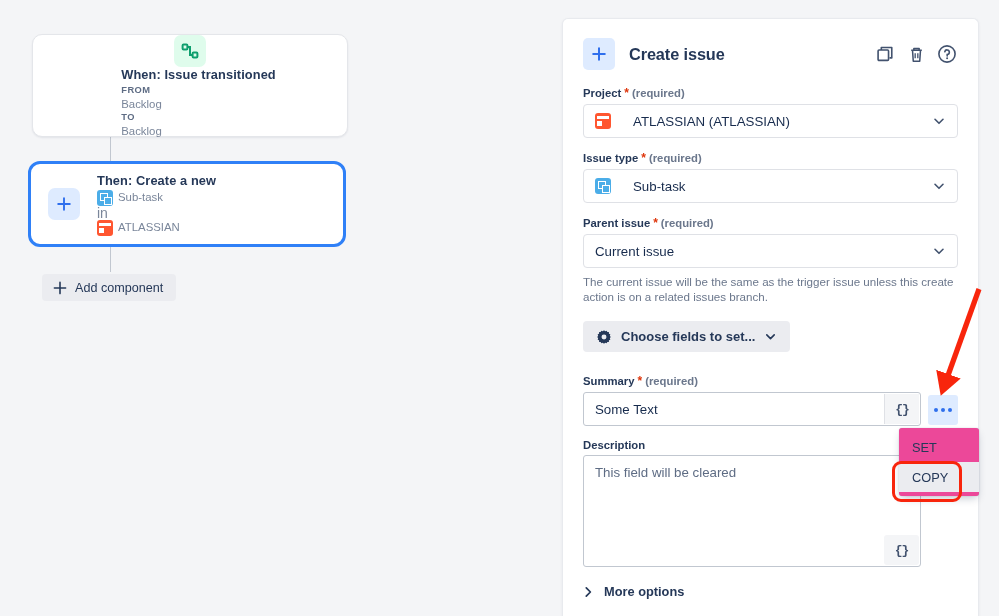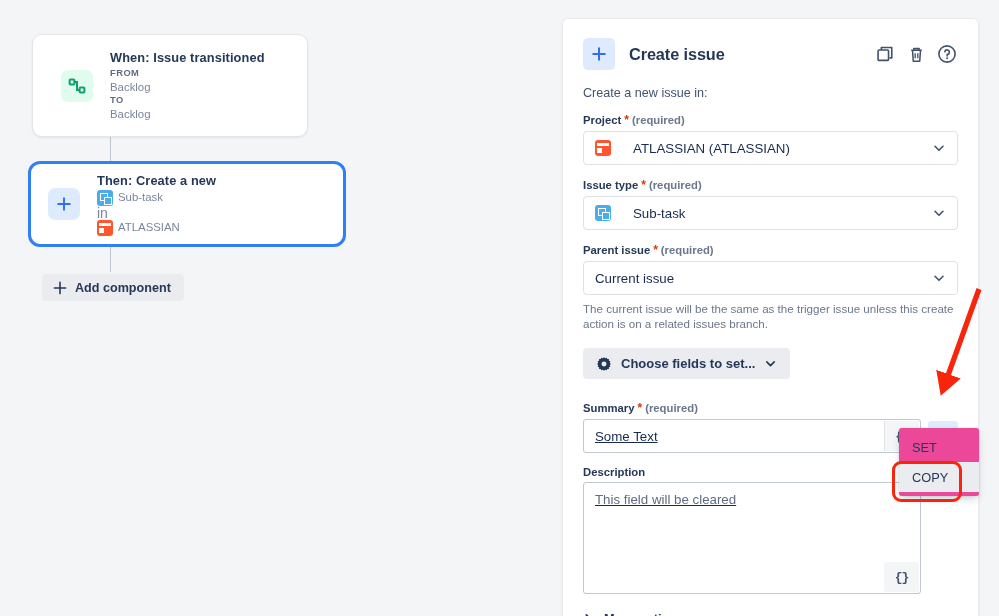--- a/index.html
+++ b/index.html
@@ -29,24 +29,25 @@
   .rule-card {
     position: absolute;
     background: #FFFFFF;
     border-radius: 10px;
     display: flex;
     align-items: center;
   }
 
   #trigger-card {
     left: 32px; top: 34px;
-    width: 276px; height: 103px;
+    width: 316px; height: 103px;
     border: 1px solid #E4E6EA;
     box-shadow: 0 1px 2px rgba(9,30,66,0.08);
-    padding: 0 28px;
+    padding: 0 20px;
+    flex-direction: column;
   }
 
   #action-card {
     left: 28px; top: 161px;
     width: 318px; height: 86px;
     border: 3px solid #2F80F7;
     border-radius: 12px;
     padding: 0 17px;
   }
 
@@ -104,21 +105,21 @@
     position: absolute;
     left: 42px; top: 274px;
     height: 27px;
     background: #EBECF0;
     border: none;
     border-radius: 4px;
     display: flex; align-items: center; gap: 8px;
     padding: 0 13px 0 11px;
     font-family: inherit;
     font-size: 12.6px;
-    font-weight: 700;
+    font-weight: 400;
     color: #253858;
     cursor: pointer;
   }
 
   
   #detail-panel {
     position: absolute;
     left: 562px; top: 18px;
     width: 417px; height: 620px;
     background: #FFFFFF;
@@ -234,21 +235,21 @@
     border: none; border-radius: 4px;
     display: inline-flex; align-items: center; gap: 9px;
     padding: 0 13px;
     font-family: inherit;
     font-size: 13px; font-weight: 700;
     color: #253858;
     cursor: pointer;
     margin-bottom: 22px;
   }
 
-  .input-row { display: flex; align-items: flex-start; gap: 7px; text-decoration: underline; }
+  .input-row { display: flex; align-items: center; gap: 7px; }
 
   .text-input-wrap {
     position: relative;
     flex: 1;
     height: 34px;
     border: 1px solid #C1C7D0;
     border-radius: 3px;
     background: #FFFFFF;
     display: flex; align-items: center;
   }
@@ -432,21 +433,20 @@
       <button class="head-icon-btn">
         <svg width="20" height="20" viewBox="0 0 20 20">
           <circle cx="10" cy="10" r="8.1" fill="none" stroke="#42526E" stroke-width="1.6"></circle>
           <path d="M7.8 7.7 a2.3 2.3 0 1 1 2.4 2.8 v1.4" fill="none" stroke="#42526E" stroke-width="1.6" stroke-linecap="round"></path>
           <circle cx="10.1" cy="14.3" r="1" fill="#42526E"></circle>
         </svg>
       </button>
     </div>
   </div>
 
-  <div id="intro-text">Create a new issue in:</div>
 
   
   <div class="field-label">
     <span>Project</span>
     <span class="req-star">*</span>
     <span class="req-txt">(required)</span>
   </div>
   <div class="select-box">
     <span class="proj-avatar"></span>
     <span>ATLASSIAN (ATLASSIAN)</span>

